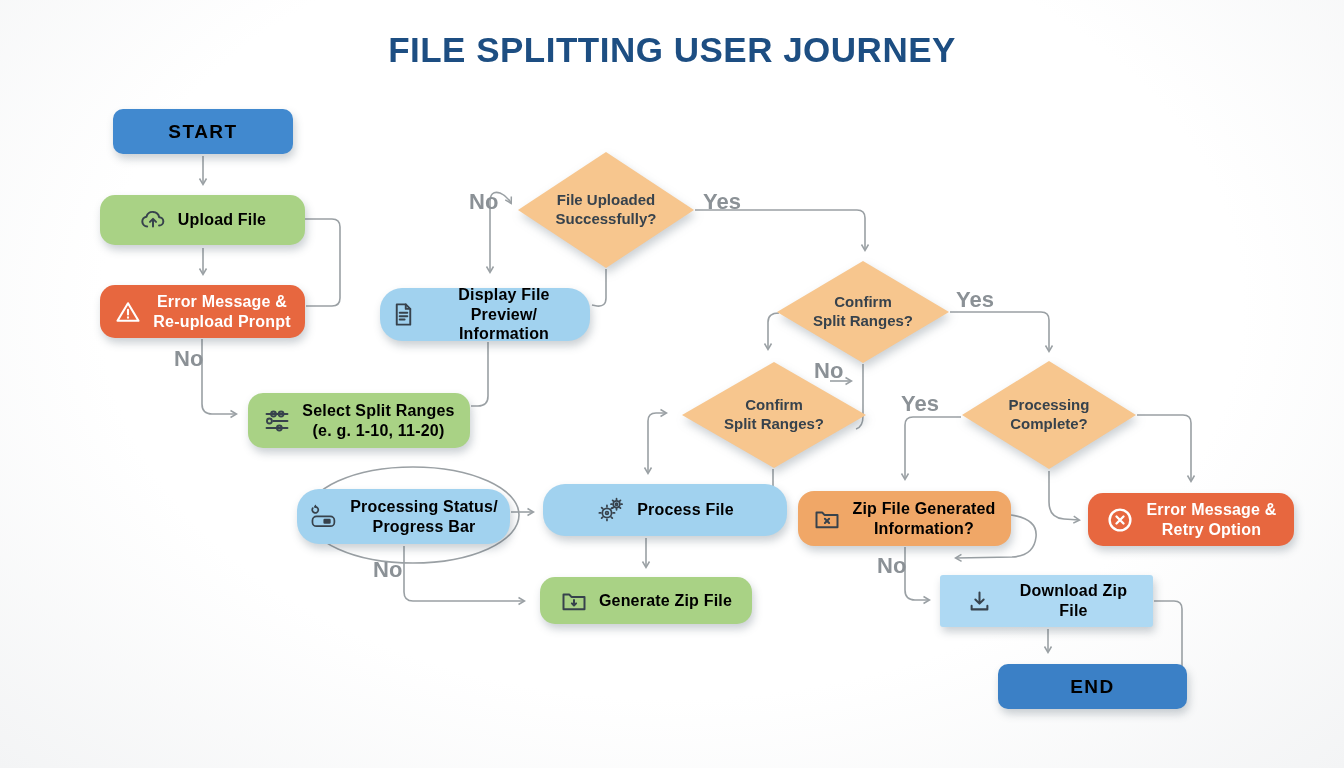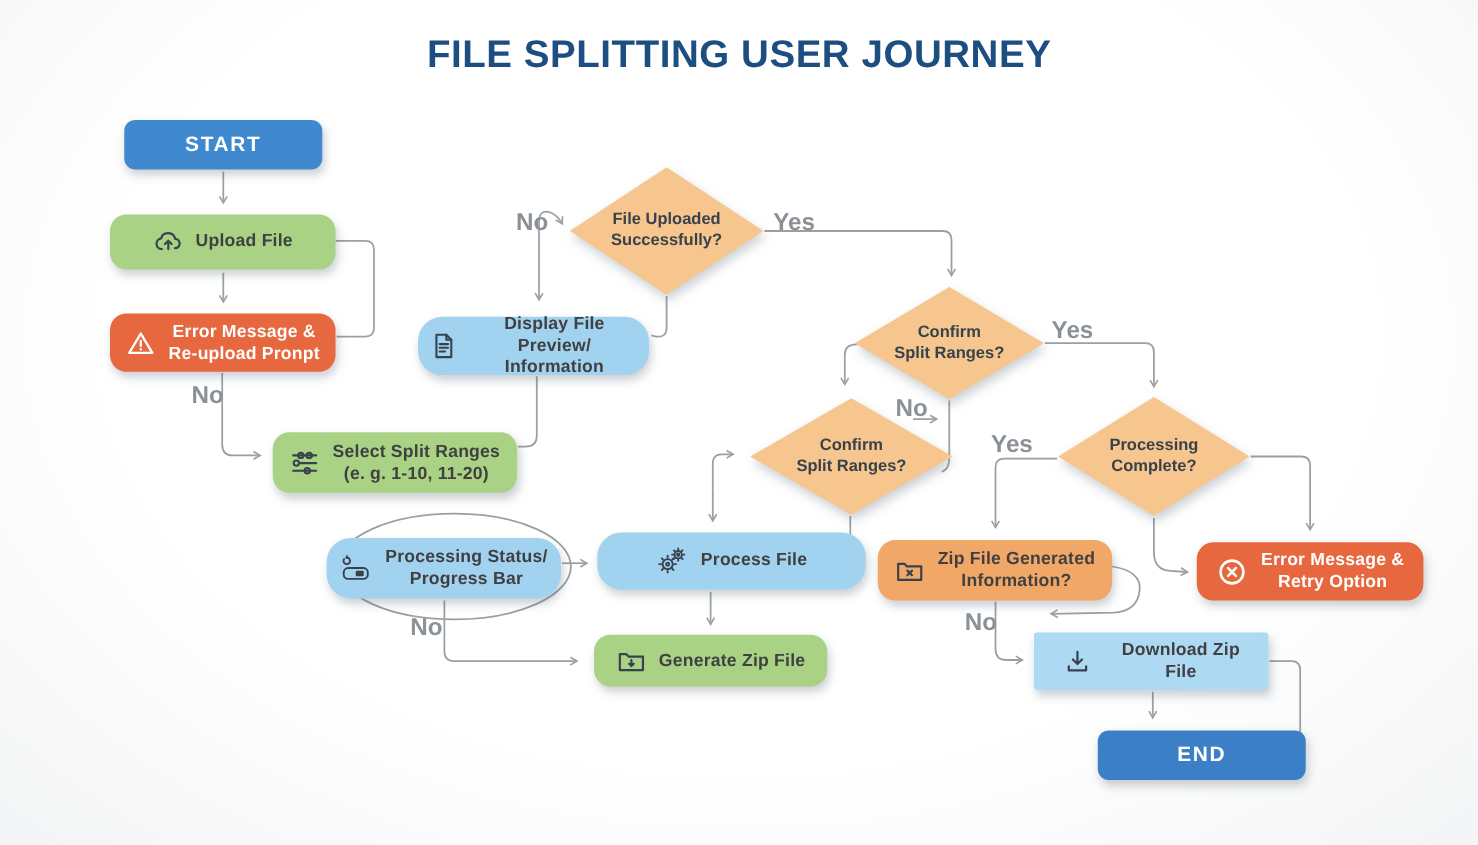--- a/index.html
+++ b/index.html
@@ -15,23 +15,23 @@
     font-size:35px;font-weight:800;letter-spacing:.5px;color:#1d4e82;margin:0;
   }
   svg.edges{position:absolute;left:0;top:0;z-index:1;}
   .edge{fill:none;stroke:#9aa0a4;stroke-width:1.6;}
   .node{
     position:absolute;z-index:2;display:flex;align-items:center;justify-content:center;
     gap:11px;box-sizing:border-box;padding:4px 10px;
     box-shadow:2px 5px 9px rgba(70,85,100,.28);
   }
   .node .lbl{white-space:pre-line;line-height:1.22;font-size:16px;font-weight:700;
-    color:#404040;text-align:center;letter-spacing:.2px;}
+    color:#000000;text-align:center;letter-spacing:.2px;}
   .terminal{background:#4189cf;border-radius:10px;}
-  .terminal .lbl{color:#ffffff;font-size:19px;letter-spacing:1.5px;}
+  .terminal .lbl{color:#000000;font-size:19px;letter-spacing:1.5px;}
   .end-t{background:#3b80c6;}
   .green{background:#a9d285;border-radius:15px;}
   .blue{background:#a1d2ef;border-radius:22px;}
   .blue2{background:#aed9f3;border-radius:3px;padding-left:26px;}
   .red{background:#e7673f;border-radius:15px;}
   .red .lbl{color:#ffffff;}
   .orangebox{background:#f0a767;border-radius:16px;}
   .diamond{position:absolute;z-index:2;}
   .diamond svg{position:absolute;left:0;top:0;filter:drop-shadow(2px 5px 5px rgba(70,85,100,.28));}
   .diamond .lbl{

